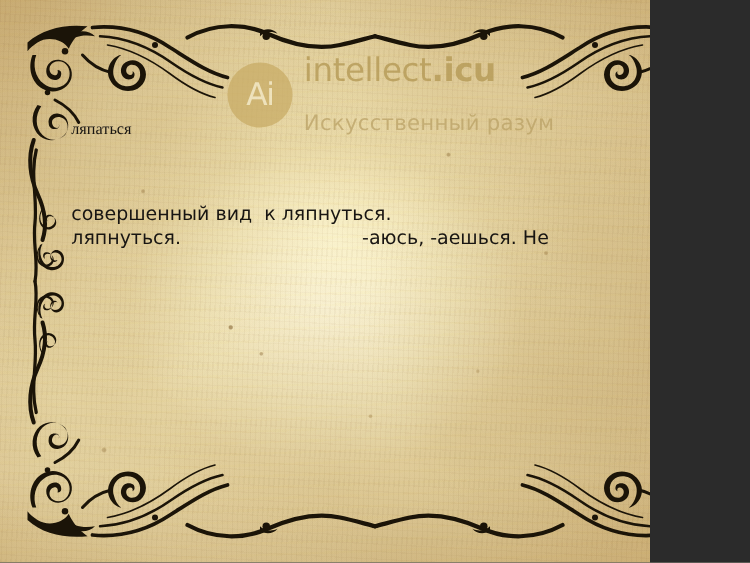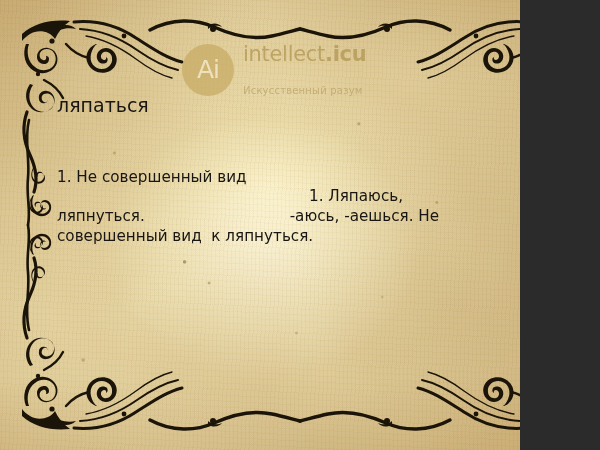--- a/index.html
+++ b/index.html
@@ -92,46 +92,46 @@
     font-family: "DejaVu Sans", "Liberation Sans", sans-serif;
     font-size: 25px;
     font-weight: 400;
     color: #f3e9c8;
     letter-spacing: -1px;
     line-height: 1;
     transform: translateY(-1px);
   }
   #wm-text { display: flex; flex-direction: column; line-height: 1; }
   #wm-title {
-    font-size: 21px;
+    font-size: 26px;
     color: #b59a56;
     opacity: .80;
     letter-spacing: -0.3px;
     font-family: "DejaVu Sans", "Liberation Sans", sans-serif;
   }
   #wm-title .bold { font-weight: bold; }
   #wm-sub {
-    font-size: 10px;
+    font-size: 17px;
     color: #b9a064;
     opacity: .72;
     margin-top: 21px;
     letter-spacing: 0.2px;
   }
   
   #content {
     position: absolute;
     left: 57px;
     top: 66px;
     width: 476px;
     color: #181512;
     font-size: 15.2px;
     line-height: 1.0;
     white-space: pre-wrap;
   }
-  #headword { font-size: 19px; line-height: 1; }
+  #headword { font-size: 13px; line-height: 1; font-family: Liberation Serif, serif; }
   #body { margin-top: 22px; }
   #body .ln { display: block; line-height: 19.6px; white-space: pre; }
   #body .ln.indent-1 { text-indent: 252px; }
 </style>
 </head>
 <body>
 
 <div id="card">
 
   <div id="grain"></div>
@@ -255,16 +255,16 @@
       <span class="mono">Ai</span>
     </div>
     <div id="wm-text">
       <div id="wm-title"><span>intellect</span><span class="bold">.icu</span></div>
       <div id="wm-sub">Искусственный  разум</div>
     </div>
   </div>
 
   <div id="content">
     <div id="headword">ляпаться</div>
-    <div id="body"><span class="ln">1. Не совершенный вид</span><span class="ln indent-1">1. Ляпаюсь,</span><span class="ln">ляпнуться.                              -аюсь, -аешься. Не</span><span class="ln">совершенный вид  к ляпнуться.</span></div>
+    <div id="body"><span class="ln">совершенный вид  к ляпнуться.</span><span class="ln">ляпнуться.                              -аюсь, -аешься. Не</span></div>
   </div>
 
 </div>
 
 </body></html>

